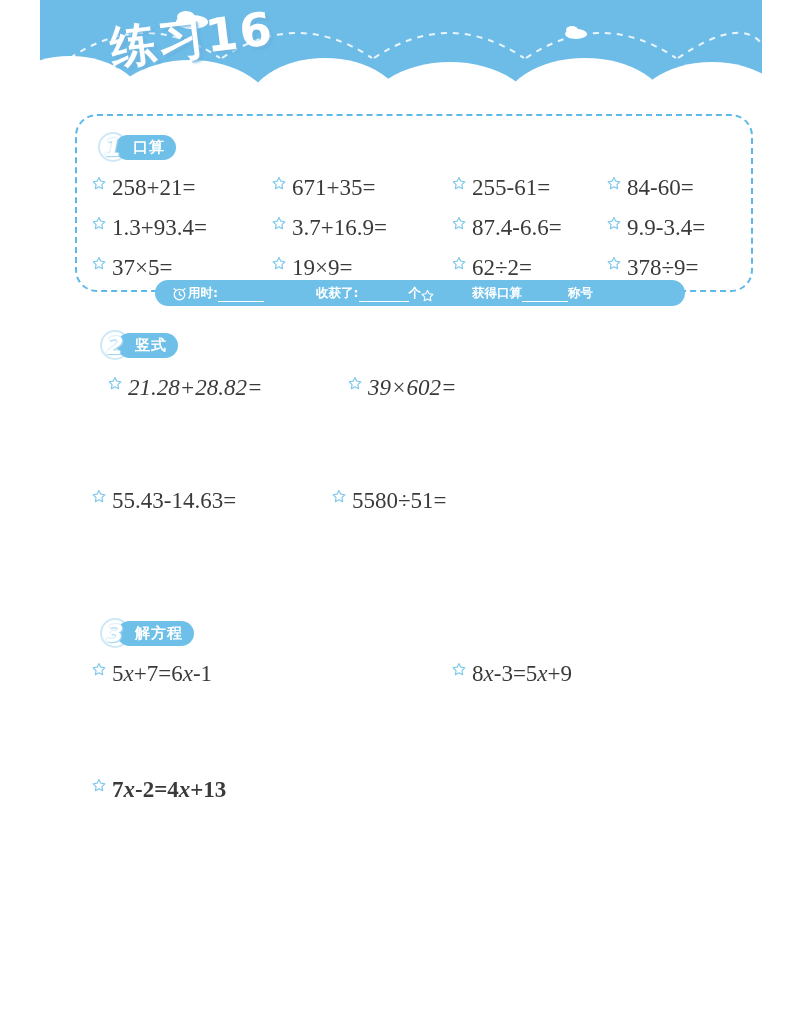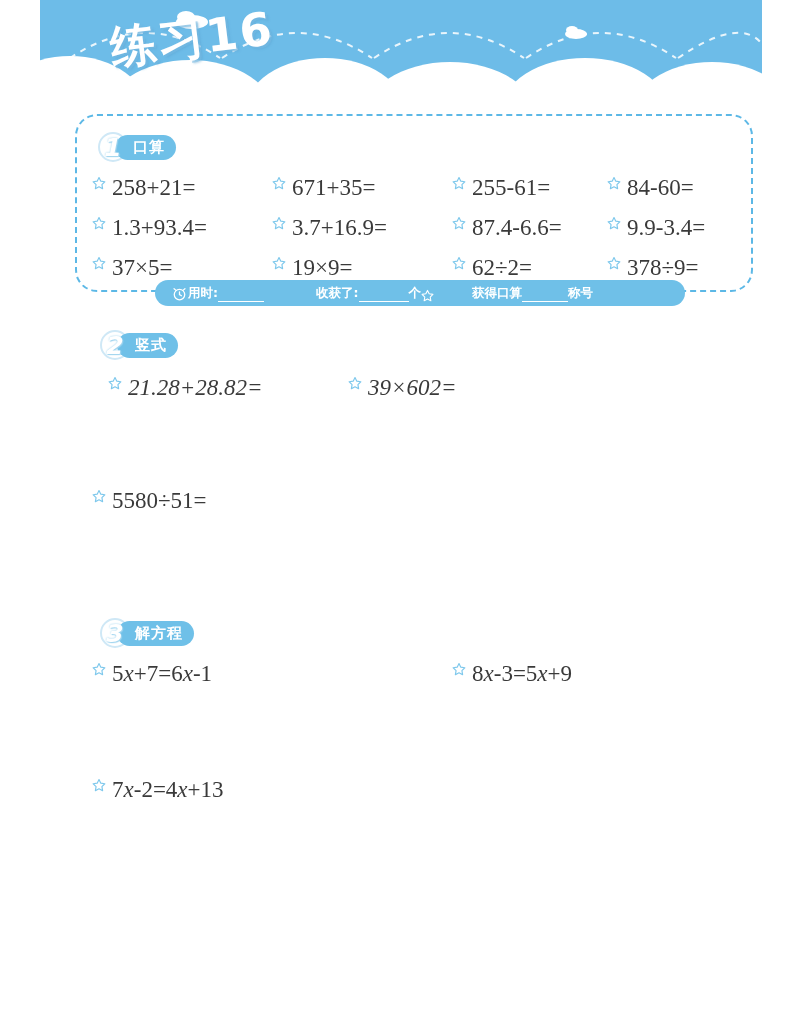--- a/index.html
+++ b/index.html
@@ -167,21 +167,21 @@
   }
 
   
   .s3-badge { position: absolute; left: 100px; top: 618px; }
   .s3-row1 {
     position: absolute; left: 92px; top: 662px; width: 580px;
     display: grid; grid-template-columns: 360px 220px;
   }
   .s3-row2 {
     position: absolute; left: 92px; top: 778px; width: 580px;
-    display: grid; grid-template-columns: 360px 220px;
+    display: grid; grid-template-columns: 360px 220px; font-weight: bold;
   }
 </style>
 </head>
 <body>
 
 <div class="banner">
   <svg class="banner-svg" width="722" height="100" viewBox="0 0 722 100">
 
     <g fill="none" stroke="#ffffff" stroke-width="2" stroke-dasharray="6 6" opacity="0.85">
       <path d="M30 58 Q 105 8 180 58"></path>
@@ -340,20 +340,26 @@
         <path d="M12 2.6 L15.1 8.9 L22 9.9 L17 14.8 L18.2 21.7 L12 18.4 L5.8 21.7 L7 14.8 L2 9.9 L8.9 8.9 Z"></path>
       </svg>
       <span class="ptext">39×602=</span>
     </div>
   </div>
 <div class="s2-row2">
     <div class="problem">
       <svg class="star" width="14" height="14" viewBox="0 0 24 24" fill="none" stroke="#7ec8ec" stroke-width="2" stroke-linejoin="round">
         <path d="M12 2.6 L15.1 8.9 L22 9.9 L17 14.8 L18.2 21.7 L12 18.4 L5.8 21.7 L7 14.8 L2 9.9 L8.9 8.9 Z"></path>
       </svg>
+      <span class="ptext">55.43-14.63=</span>
+    </div>
+    <div class="problem">
+      <svg class="star" width="14" height="14" viewBox="0 0 24 24" fill="none" stroke="#7ec8ec" stroke-width="2" stroke-linejoin="round">
+        <path d="M12 2.6 L15.1 8.9 L22 9.9 L17 14.8 L18.2 21.7 L12 18.4 L5.8 21.7 L7 14.8 L2 9.9 L8.9 8.9 Z"></path>
+      </svg>
       <span class="ptext">5580÷51=</span>
     </div>
   </div>
 
 <div class="badge s3-badge">
   <span class="badge-circle"></span>
   <span class="badge-num">3</span>
   <span class="badge-pill">解方程</span>
 </div>
 <div class="s3-row1">

